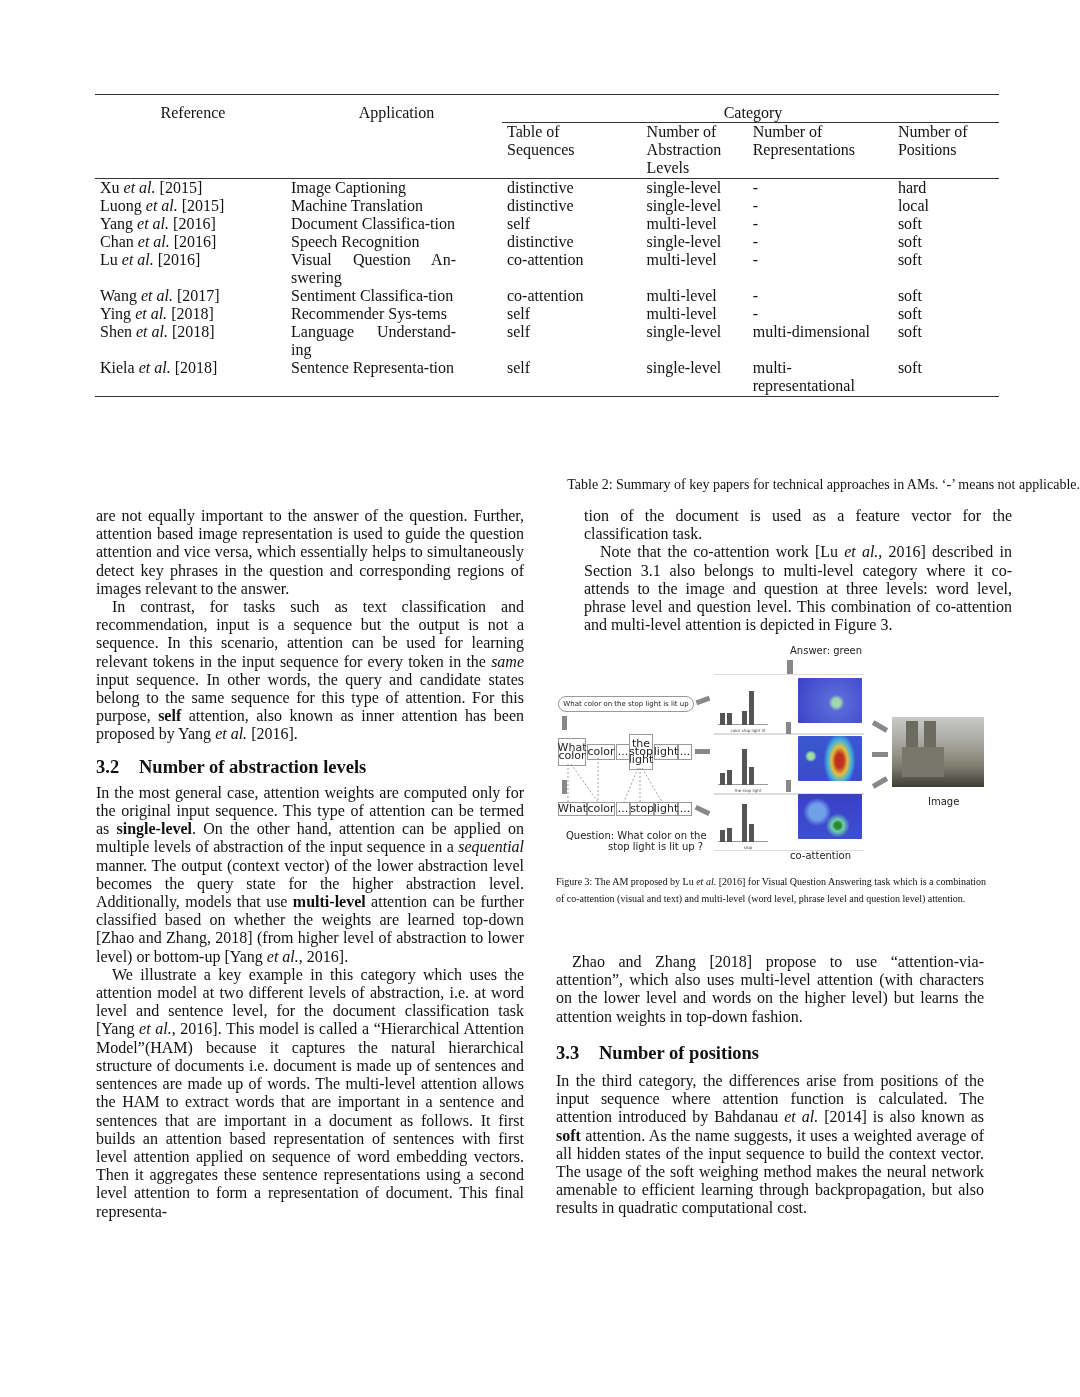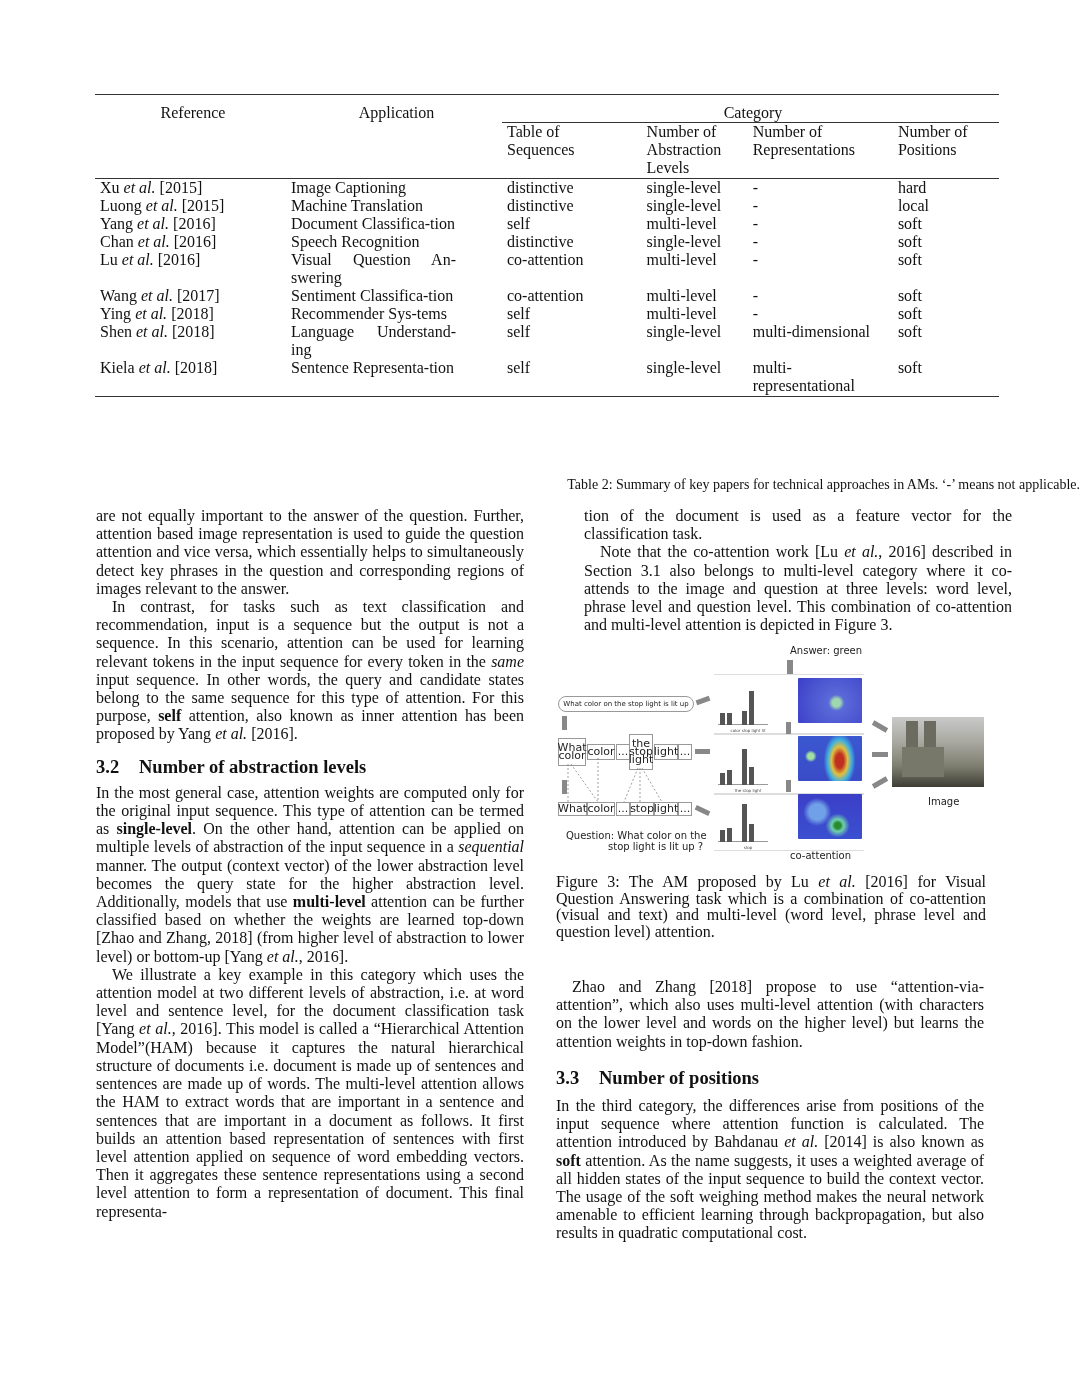--- a/index.html
+++ b/index.html
@@ -44,26 +44,26 @@
            border-bottom: 1px solid #ddd; background: #fff; }
   .bars { position: absolute; left: 4px; bottom: 8px; width: 60px; height: 50px; }
   .bar { position: absolute; bottom: 0; width: 5px; background: #555; }
   .bar-base { position: absolute; bottom: 0; left: 0; width: 50px; height: 1px; background: #999; }
   .bar-cap { position: absolute; bottom: -8px; left: 0; width: 60px; font-size: 4px; text-align: center; color: #444; }
   .heat { position: absolute; width: 64px; height: 45px; border-radius: 1px; }
   .photo { position: absolute; left: 336px; top: 75px; width: 92px; height: 70px;
            background: linear-gradient(180deg, #c9c9c9 0%, #a9a9a2 35%, #7f7f70 70%, #3d3d35 100%); }
   .tower { position: absolute; background: #6b6b5f; }
 
-  .caption-fig { position: absolute; left: 556px; top: 874px; width: 430px; font-size: 16px;
+  .caption-fig { position: absolute; left: 556px; top: 874px; width: 430px; font-size: 10px;
                  line-height: 16.5px; text-align: justify; }
   .right2 { position: absolute; left: 556px; top: 953px; width: 428px; font-size: 16px;
             line-height: 18.2px; text-align: justify; }
   .right2 p { margin: 0; }
-  .right2 p.ind { text-indent: 16px; margin-top: 25px; }
+  .right2 p.ind { text-indent: 16px; }
   em { font-style: italic; }
 </style>
 </head>
 <body>
 
 <table class="tbl">
   <thead>
     <tr class="top cat-row">
       <th class="col-ref">Reference</th>
       <th class="col-app">Application</th>

